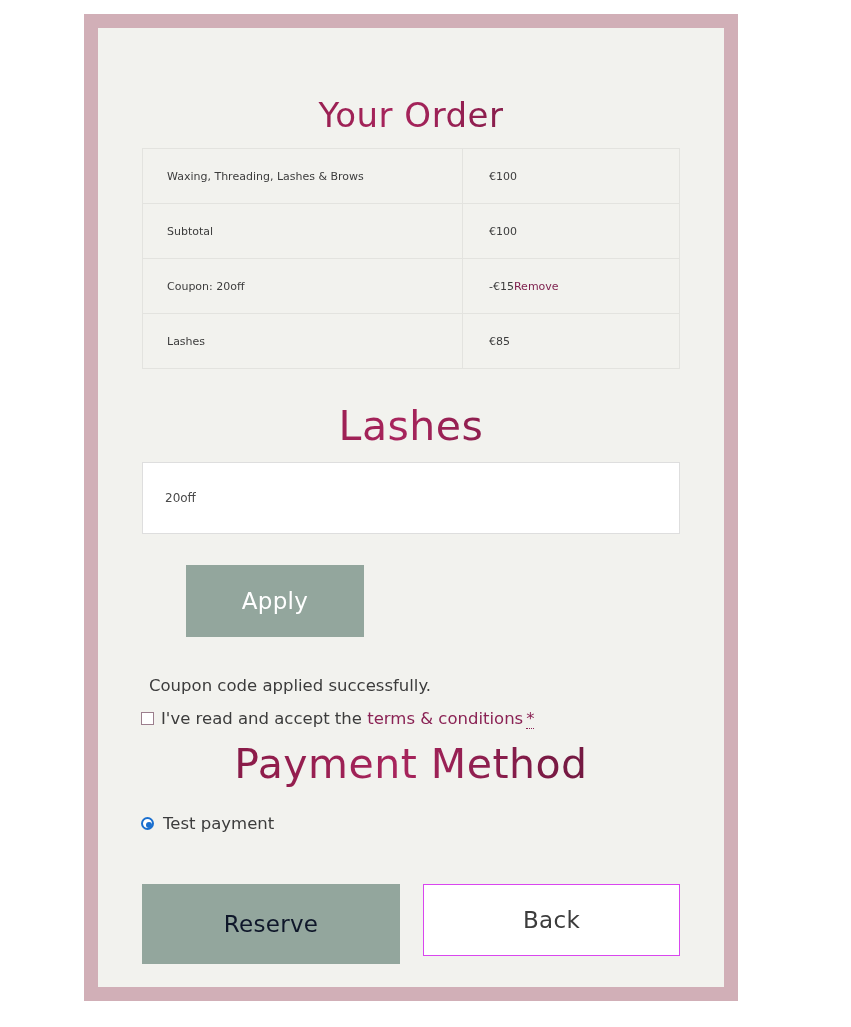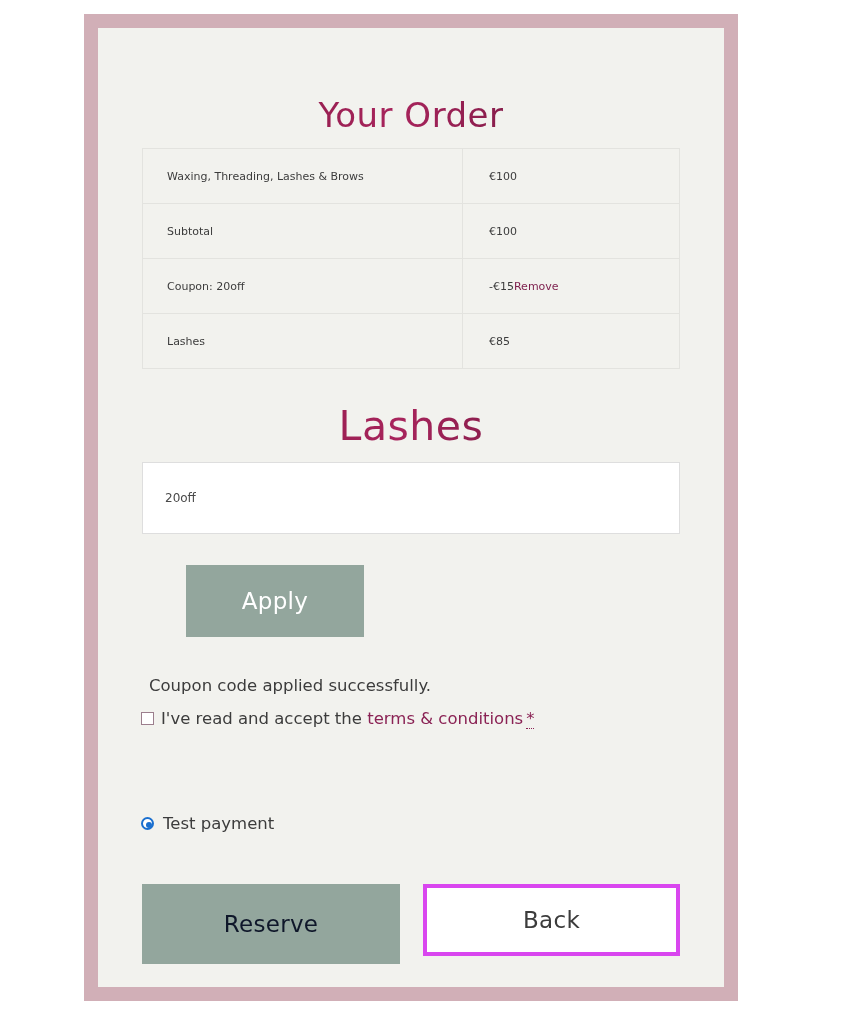--- a/index.html
+++ b/index.html
@@ -233,21 +233,21 @@
     border-radius: 0;
     letter-spacing: 0.3px;
   }
   #back-button {
     position: absolute;
     left: 325px;
     top: 856px;
     width: 257px;
     height: 72px;
     background: #ffffff;
-    border: 4px solid #d946ef;
+    border: 1px solid #d946ef;
     color: #3c3c3c;
     font-family: "DejaVu Sans", "Liberation Sans", sans-serif;
     font-size: 23px;
     cursor: pointer;
     padding: 0;
     border-radius: 0;
     box-sizing: border-box;
     letter-spacing: 0.3px;
   }
 </style>
@@ -294,20 +294,21 @@
 
     <button id="apply-button">Apply</button>
 
     <div id="coupon-message">Coupon code applied successfully.</div>
 
     <div id="terms-row">
       <input type="checkbox" id="terms-checkbox" style="">
       <span id="terms-label"><span>I've read and accept the</span>&nbsp;<a href="#" class="terms-link">terms &amp; conditions</a><span class="required-mark">*</span></span>
     </div>
 
+    <h2 class="heading" id="title-payment-method">Payment Method</h2>
 
     <div id="payment-row">
       <input type="radio" id="payment-radio" name="payment-method" checked="" style="">
       <span>Test payment</span>
     </div>
 
     <button id="reserve-button">Reserve</button>
 
     <button id="back-button">Back</button>
 

